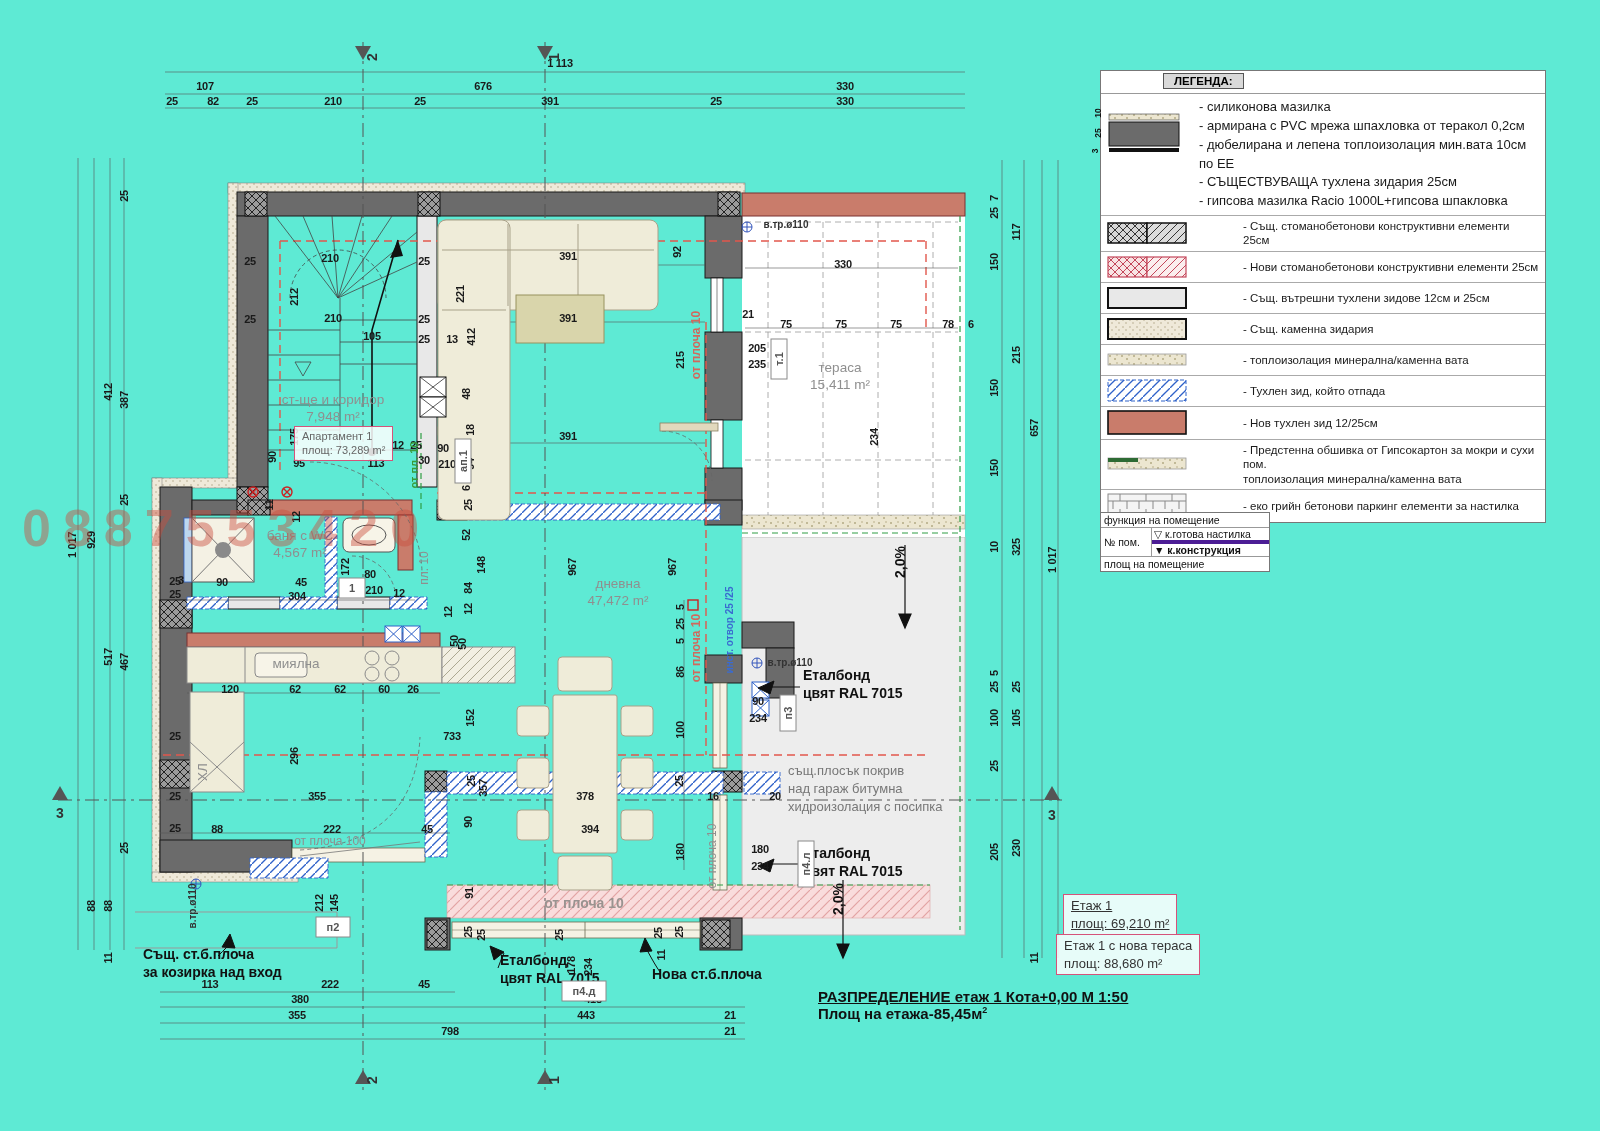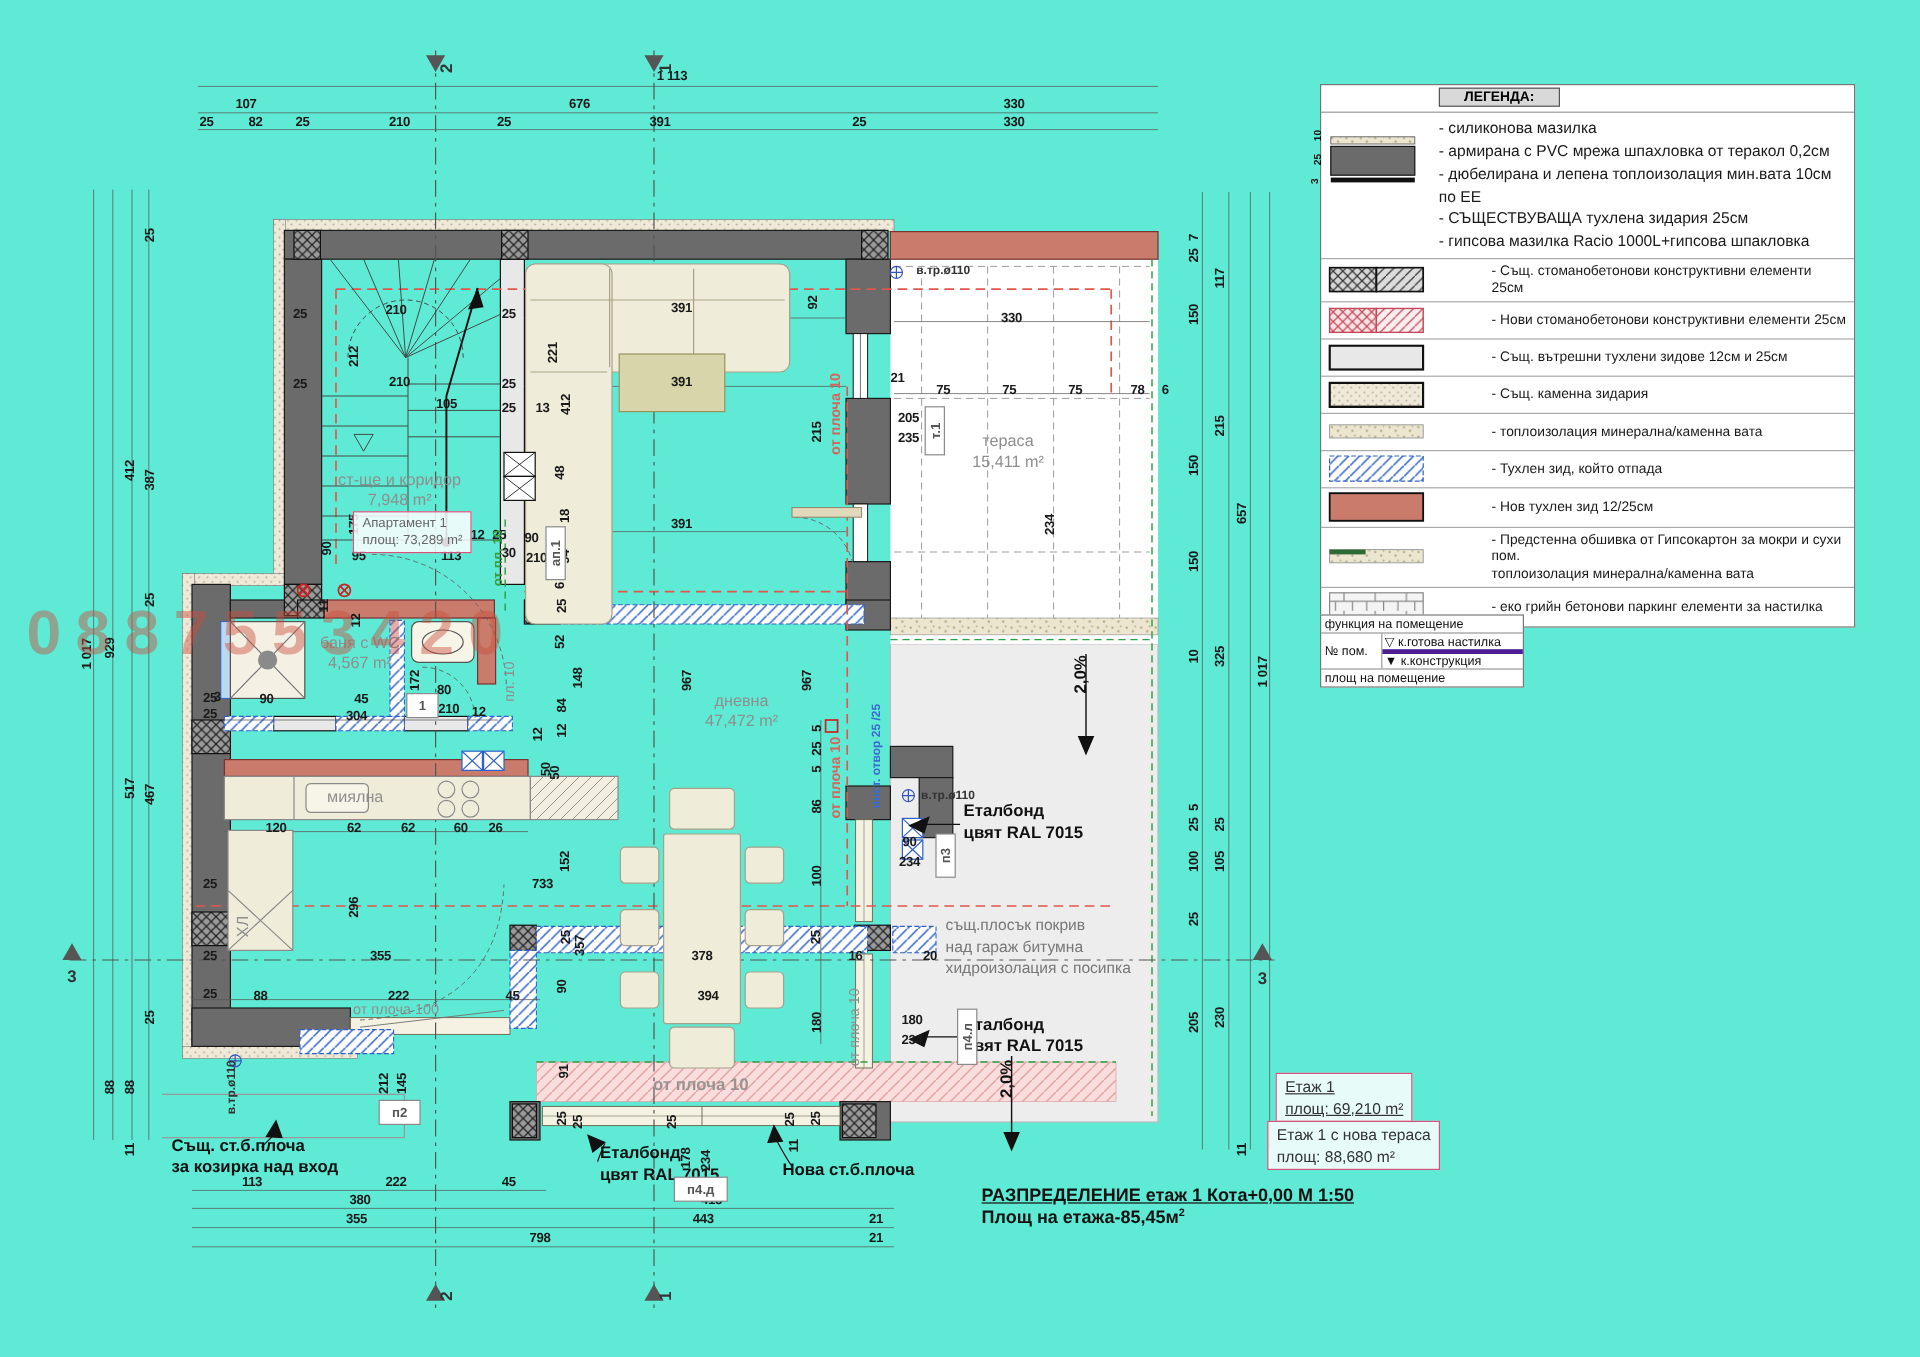--- a/index.html
+++ b/index.html
@@ -20,39 +20,39 @@
   .small{fill:#333;font-weight:700;font-size:10px;}
   .marker{fill:#333;font-weight:700;font-size:14px;text-anchor:middle;}
   .tag{font-size:11px;font-weight:700;fill:#555;text-anchor:middle;}
   .tagbox{fill:#fff;stroke:#8a8a8a;stroke-width:1;}
   #watermark{position:absolute;left:22px;top:498px;font-size:52px;font-weight:700;
              letter-spacing:12px;color:rgba(201,77,63,.45);white-space:nowrap;}
   
   #legend{position:absolute;left:1100px;top:70px;width:444px;border:1px solid #777;background:#fff;}
   .lg-head{position:relative;height:22px;border-bottom:1px solid #999;}
   .lg-head .lbl{position:absolute;left:62px;top:2px;border:1px solid #555;background:#d9d9d9;
-                font-size:11.5px;font-weight:700;padding:1px 20px;margin-left:36px;}
+                font-size:11.5px;font-weight:700;padding:1px 10px;}
   .lg-row{display:flex;align-items:center;border-bottom:1px solid #aaa;padding:3px 6px;min-height:24px;gap:44px;}
   .lg-row:last-child{border-bottom:none;}
   .lg-sw{flex:0 0 92px;display:flex;justify-content:flex-start;}
   .lg-tx{font-size:11.5px;color:#1a1a1a;line-height:1.25;}
   .lg-wall{display:flex;border-bottom:1px solid #aaa;padding:4px 6px;}
   .lg-wall .bar{flex:0 0 92px;position:relative;margin-top:14px;}
   .lg-wall .lines{font-size:13px;color:#1a1a1a;line-height:1.45;}
   .layer-num{position:absolute;font-size:8.5px;font-weight:700;transform:rotate(-90deg);color:#111;}
   
   #roomtbl{position:absolute;left:1100px;top:512px;width:168px;border:1px solid #777;
            font-size:10.5px;color:#111;background:#fff;}
   #roomtbl .r{display:flex;border-bottom:1px solid #999;}
   #roomtbl .r:last-child{border-bottom:none;}
   #roomtbl .c{padding:1px 3px;}
   #roomtbl .c1{flex:0 0 44px;border-right:1px solid #999;display:flex;align-items:center;}
   #roomtbl .sub{flex:1;}
   #roomtbl .sub div{border-bottom:4px solid #4c1d95;padding:0 2px;}
-  #roomtbl .sub div:last-child{border-bottom:none;}
+  #roomtbl .sub div:last-child{border-bottom:none;font-weight:bold;}
   
   .pinkbox{position:absolute;border:1.5px solid #d5537a;background:rgba(255,255,255,.85);
            padding:2px 7px;font-size:13px;color:#333;line-height:1.35;white-space:nowrap;}
   #apt-box{left:294px;top:426px;font-size:11px;color:#666;line-height:1.3;}
   #titleblock{position:absolute;left:818px;top:988px;color:#111;font-size:15px;font-weight:700;}
   #titleblock .l1{text-decoration:underline;}
   sup{font-size:9px;}
 </style>
 </head>
 <body>

